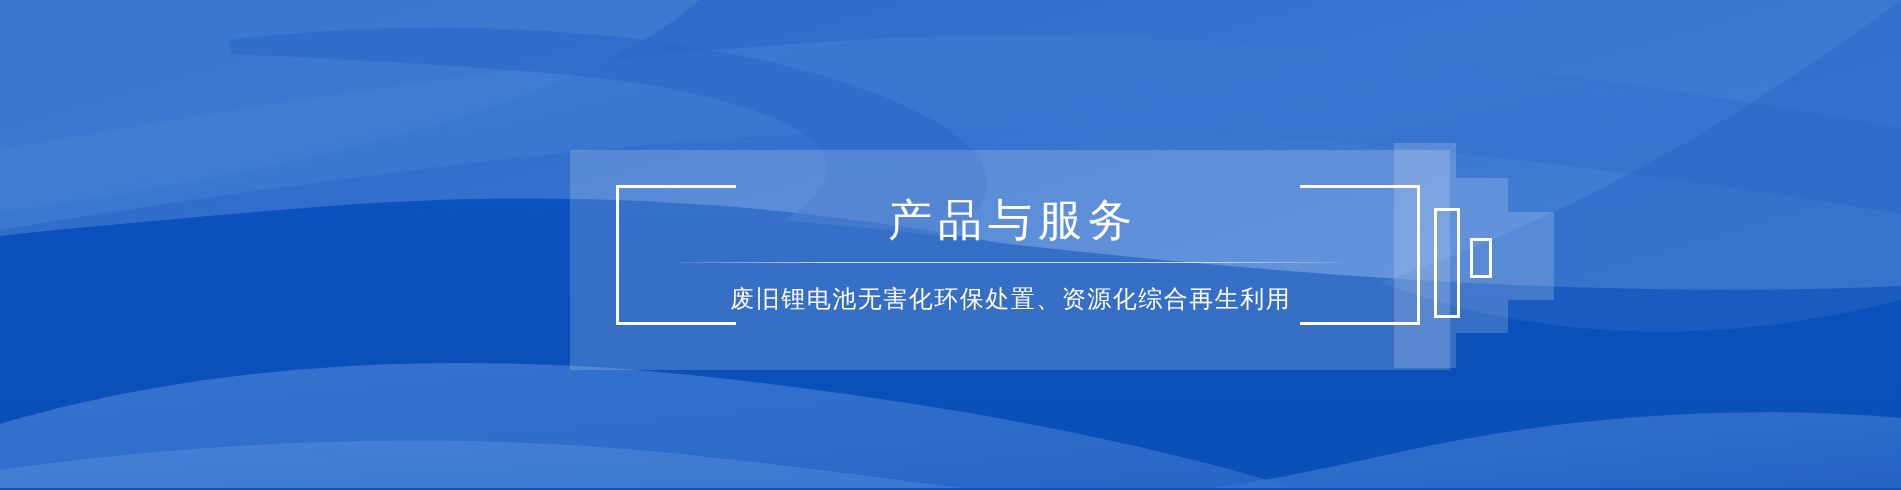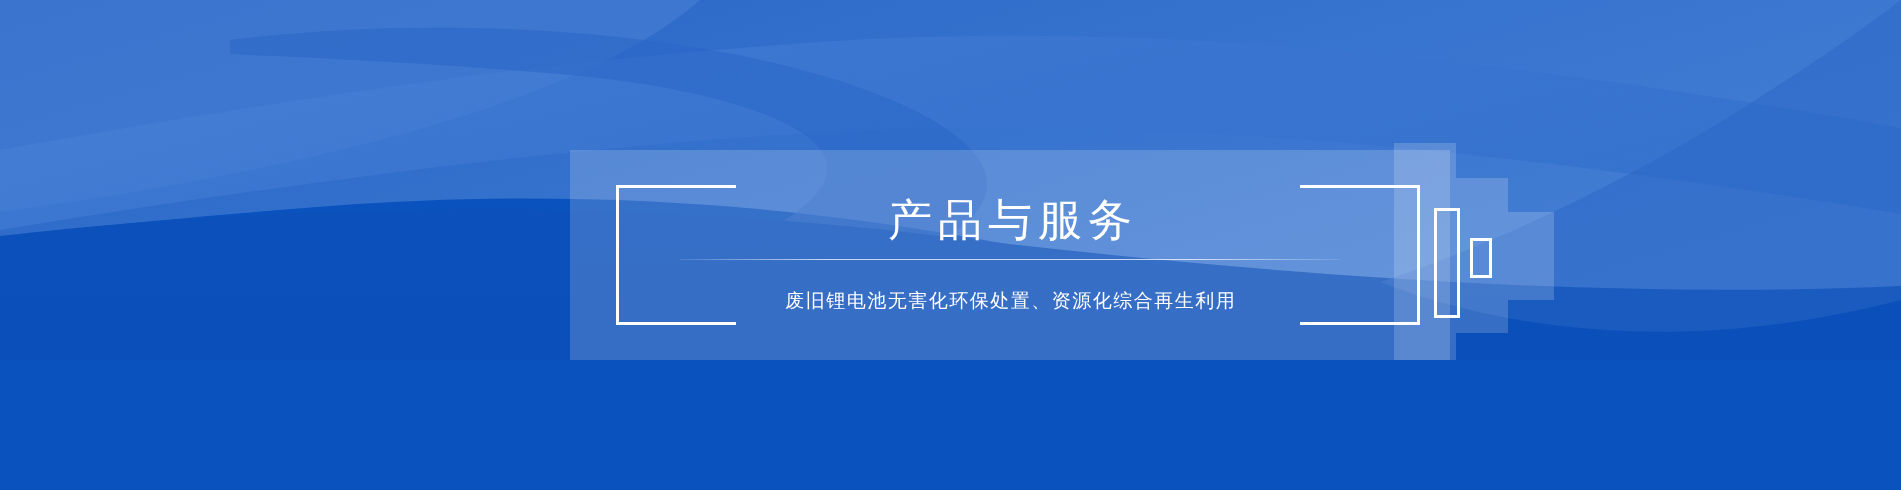--- a/index.html
+++ b/index.html
@@ -1,24 +1,24 @@
 <!DOCTYPE html>
 <html><head>
 <meta charset="utf-8">
 <title>Banner</title>
 <style>
   html,body{margin:0;padding:0;background:#0a52be;}
   *{box-sizing:border-box;}
   #banner{
     position:relative;
     width:1901px;
-    height:360px;
+    height:488px;
     overflow:hidden;
     background:#7f1d1d;
-    font-family:Liberation Sans, sans-serif;
+    font-family:Liberation Mono, monospace;
   }
   #bg-svg{position:absolute;inset:0;width:1901px;height:490px;display:block;}
 
   
   .step{position:absolute;background:rgba(255,255,255,0.175);}
   #step-1{left:1394px;top:143px;width:62px;height:225px;}
   #step-2{left:1456px;top:178px;width:52px;height:155px;}
   #step-3{left:1508px;top:212px;width:46px;height:88px;}
 
   
@@ -73,25 +73,25 @@
     width:660px;height:1px;
     background:linear-gradient(to right,
       rgba(255,255,255,0.10) 0%,
       rgba(255,255,255,0.72) 22%,
       rgba(255,255,255,0.72) 78%,
       rgba(255,255,255,0.10) 100%);
     margin:0 0 18px 0;
   }
   #page-subtitle{
     color:#ffffff;
-    font-size:19px;
+    font-size:24px;
     font-weight:400;
     letter-spacing:1.5px;
     line-height:1.2;
-    margin:12px;
+    margin:6px;
     text-indent:1.5px;
     white-space:nowrap;
   }
 </style>
 </head>
 <body>
 
 <div id="banner">
 
   <svg id="bg-svg" viewBox="0 0 1901 490" preserveAspectRatio="none" xmlns="http://www.w3.org/2000/svg">

